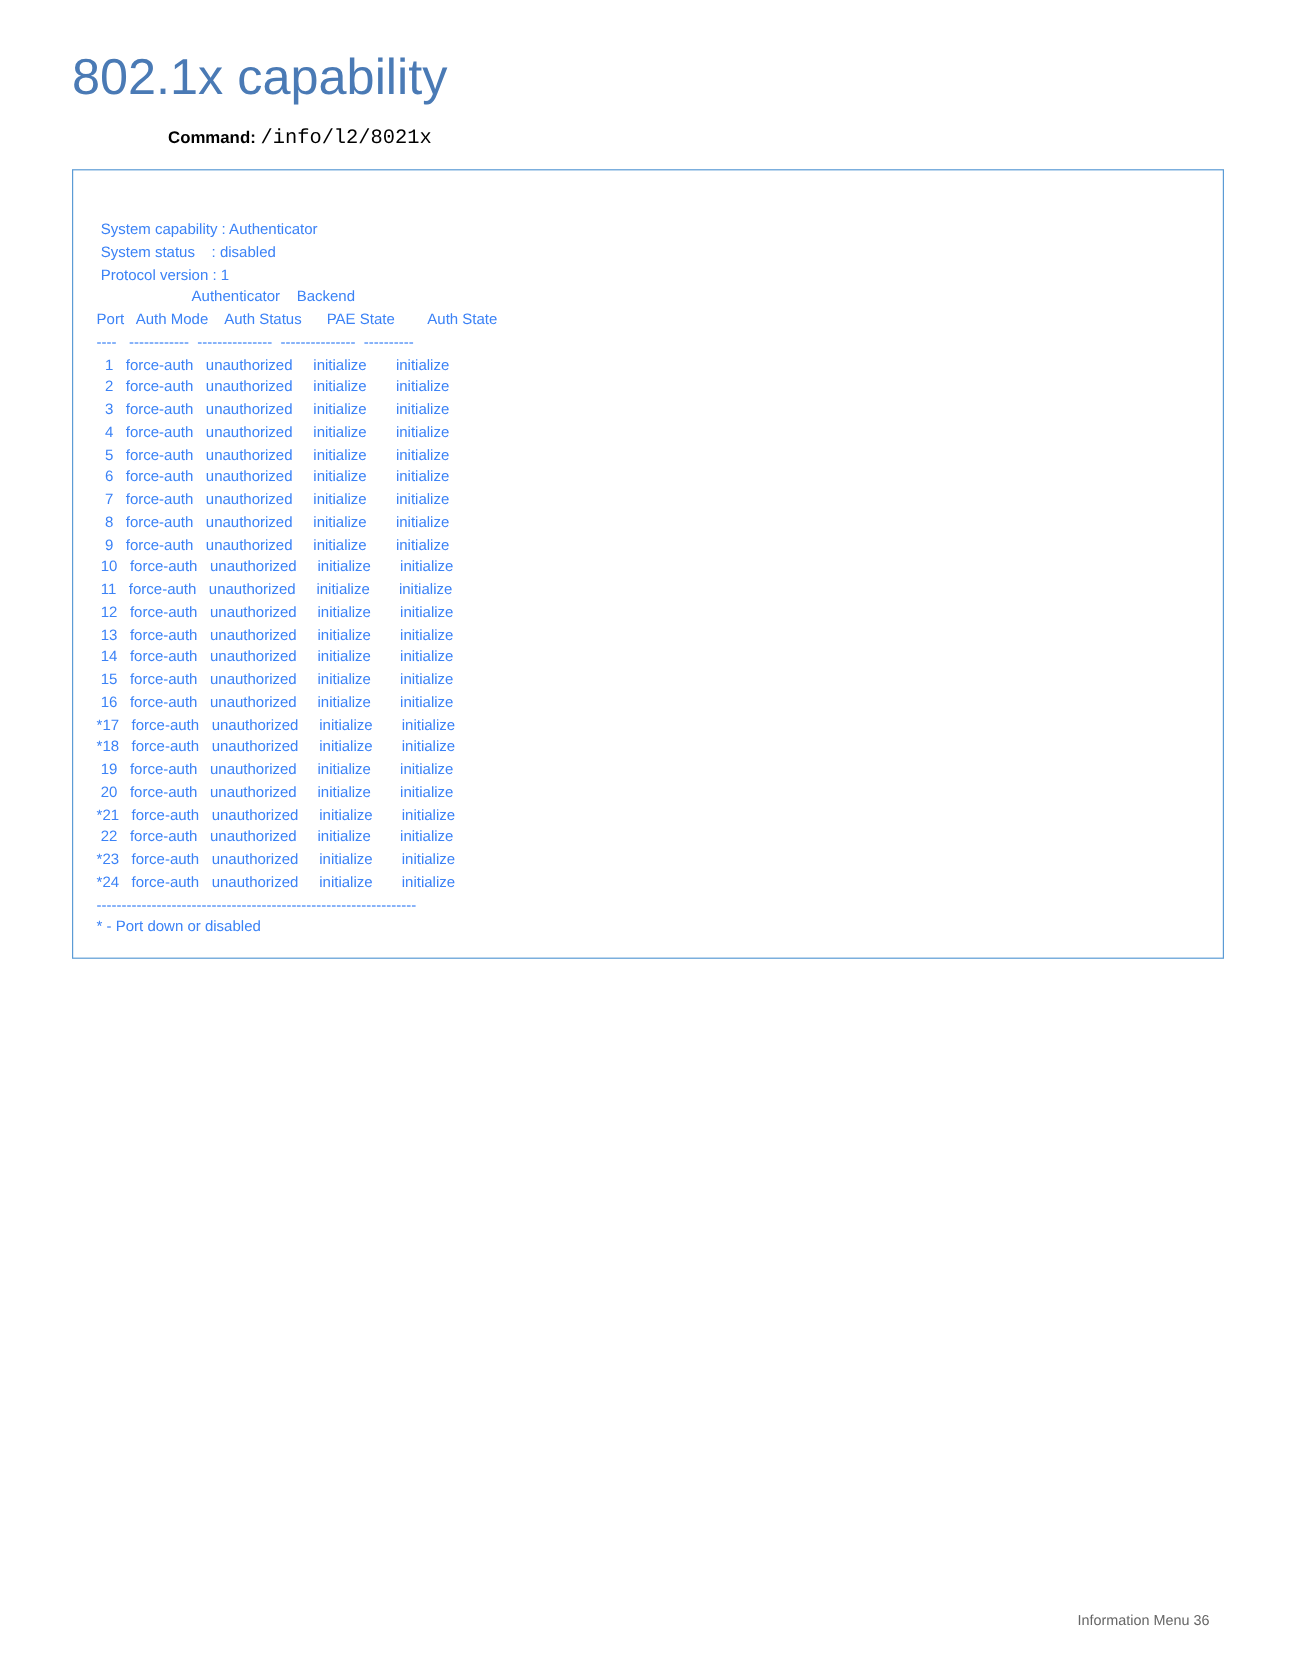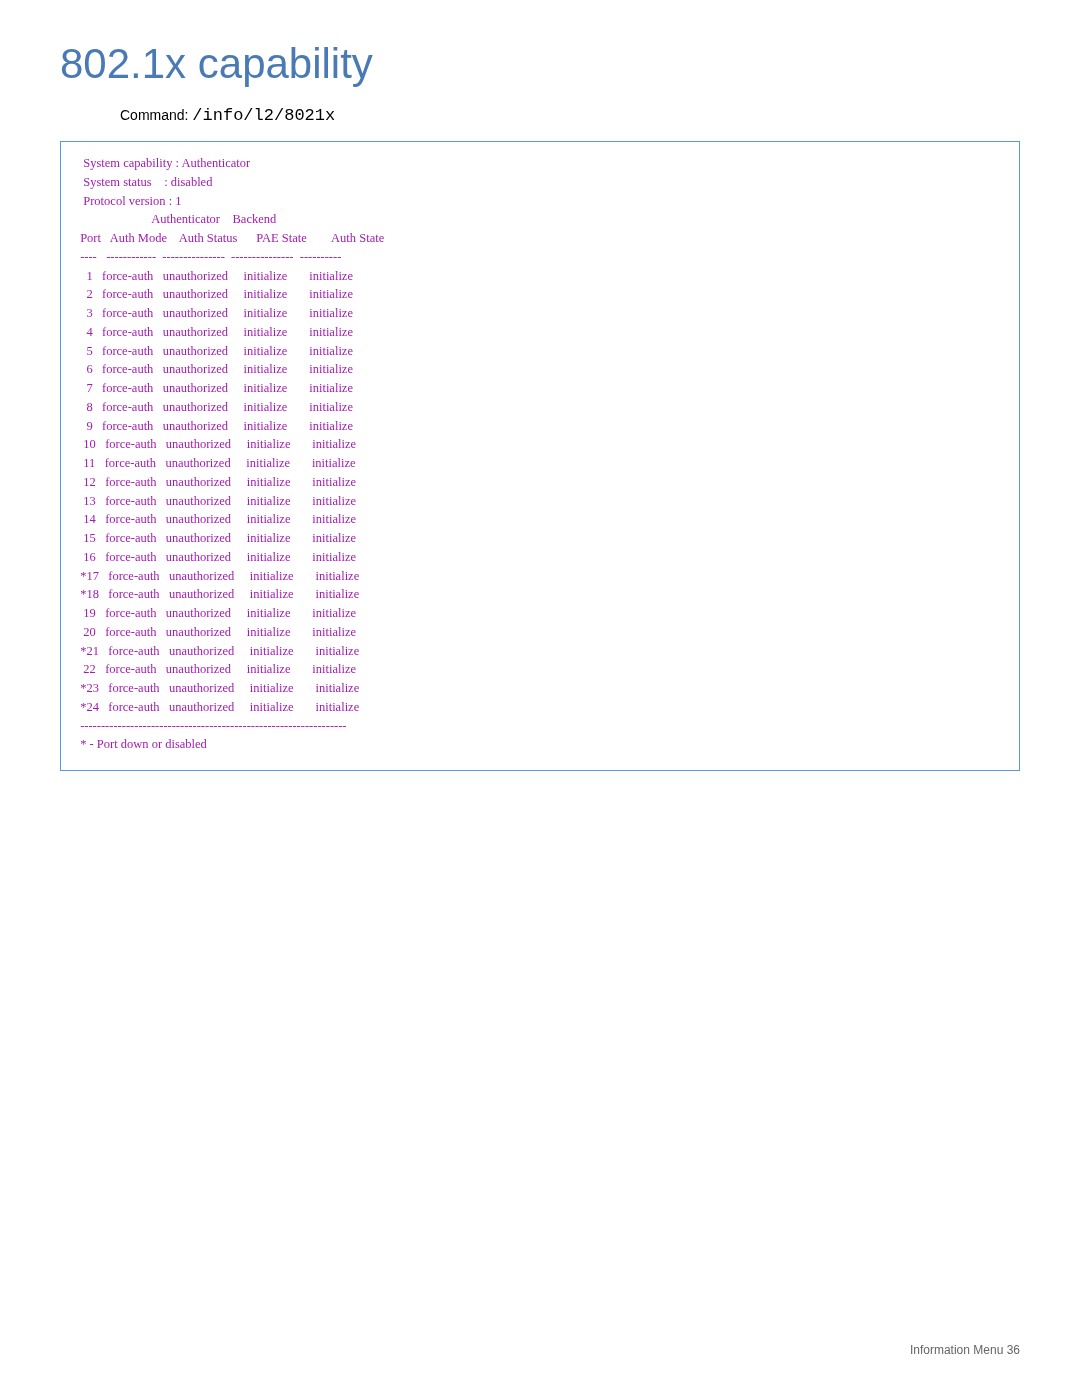--- a/index.html
+++ b/index.html
@@ -22,47 +22,49 @@
       font-weight: 300;
       padding: 40px 60px 10px 60px;
     }
 
     .command-line {
       padding: 8px 60px 16px 120px;
       font-size: 14px;
     }
 
     .command-label {
-      font-weight: normal;
+      font-weight: bold;
+      margin-left: 20px;
     }
 
     .command-value {
       font-family: 'Courier New', Courier, monospace;
       font-size: 17px;
     }
 
     .terminal-box {
       margin: 0 60px;
       border: 1px solid #5b9bd5;
       background: #ffffff;
       padding: 12px 16px 16px 16px;
     }
 
     .terminal-content {
-      font-family: Liberation Serif, serif;
+      font-family: Liberation Sans, sans-serif;
       font-size: 12.5px;
       line-height: 1.5;
       white-space: pre;
-      color: #a21caf;
+      color: #3b82f6;
+      margin-top: 28px;
     }
 
     .footer-area {
       position: absolute;
       bottom: 40px;
-      right: 60px;
+      right: 72px;
       font-size: 12px;
       color: #666;
     }
   </style>
 </head>
 <body>
 
 <h1 class="page-title">802.1x capability</h1>
 
 <div class="command-line">

